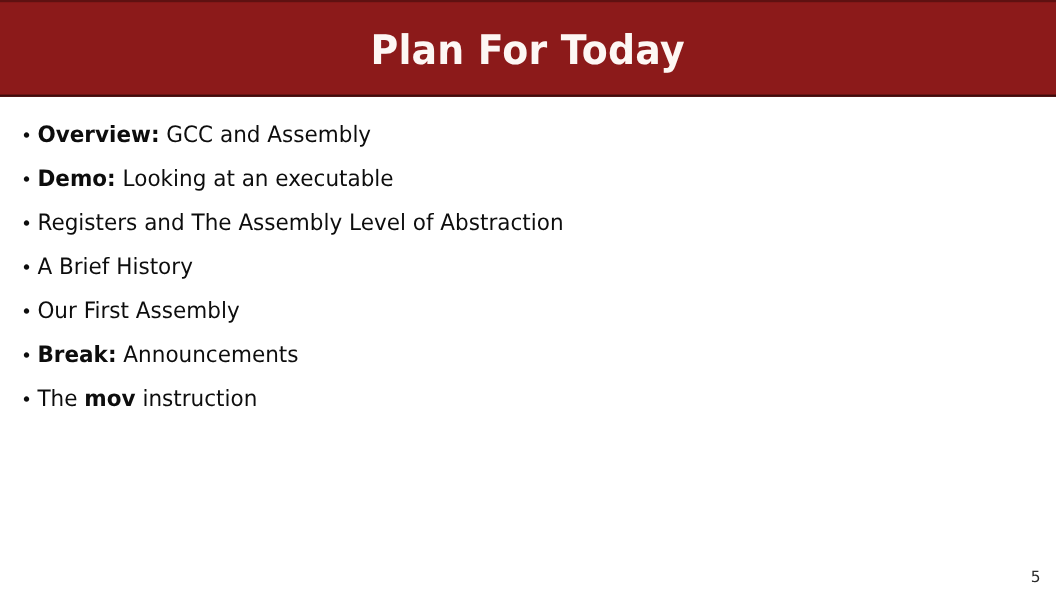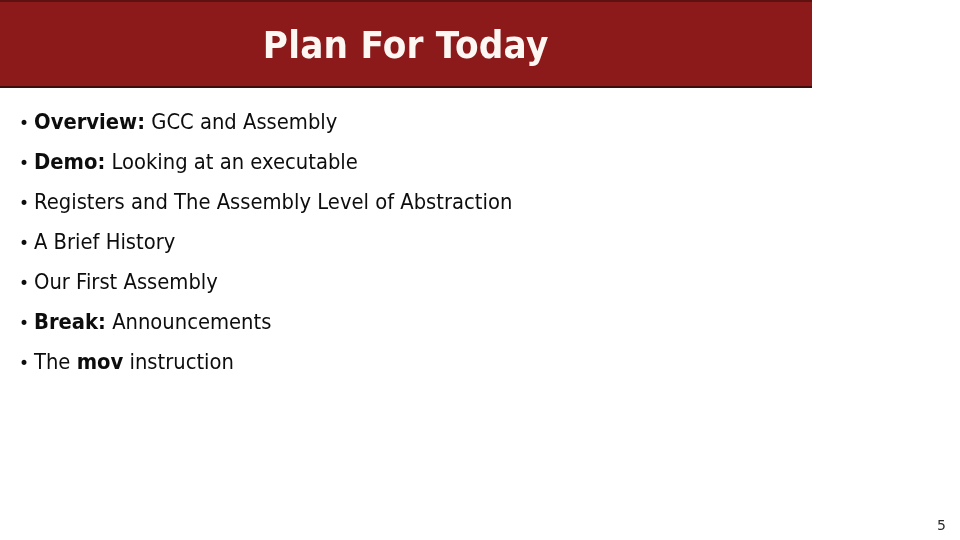--- a/index.html
+++ b/index.html
@@ -18,21 +18,21 @@
     width: 960px;
     height: 540px;
     background: #ffffff;
   }
 
   
   .title-bar {
     position: absolute;
     left: 0;
     top: 0;
-    width: 812px;
+    width: 960px;
     height: 88px;
     background: #8C1A1A;
     border-top: 2px solid #5e1111;
     border-bottom: 2px solid #3d0c0c;
     box-sizing: border-box;
     display: flex;
     align-items: center;
     justify-content: center;
   }
   .title-text {

